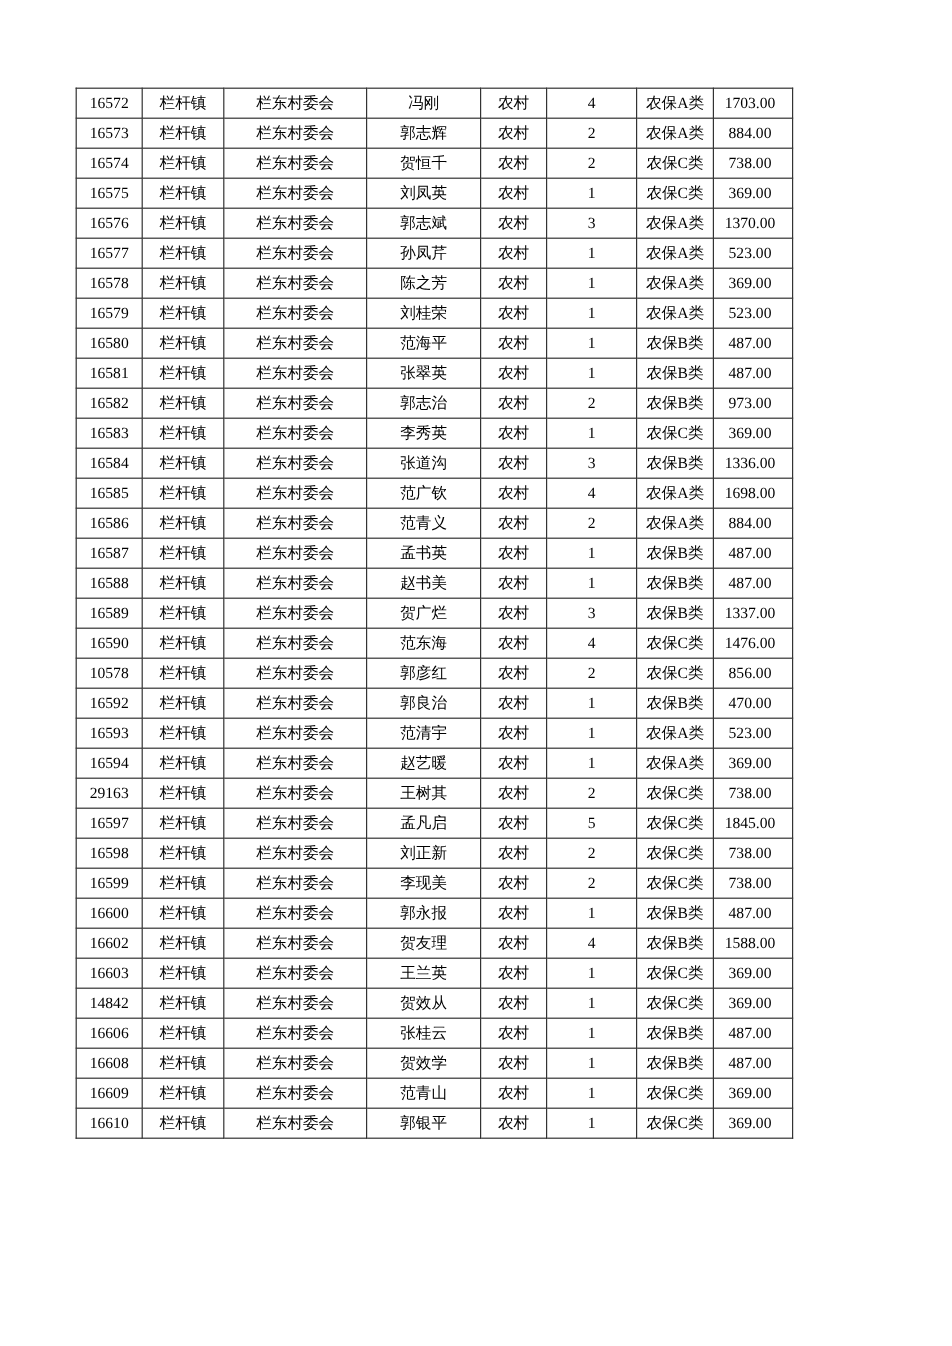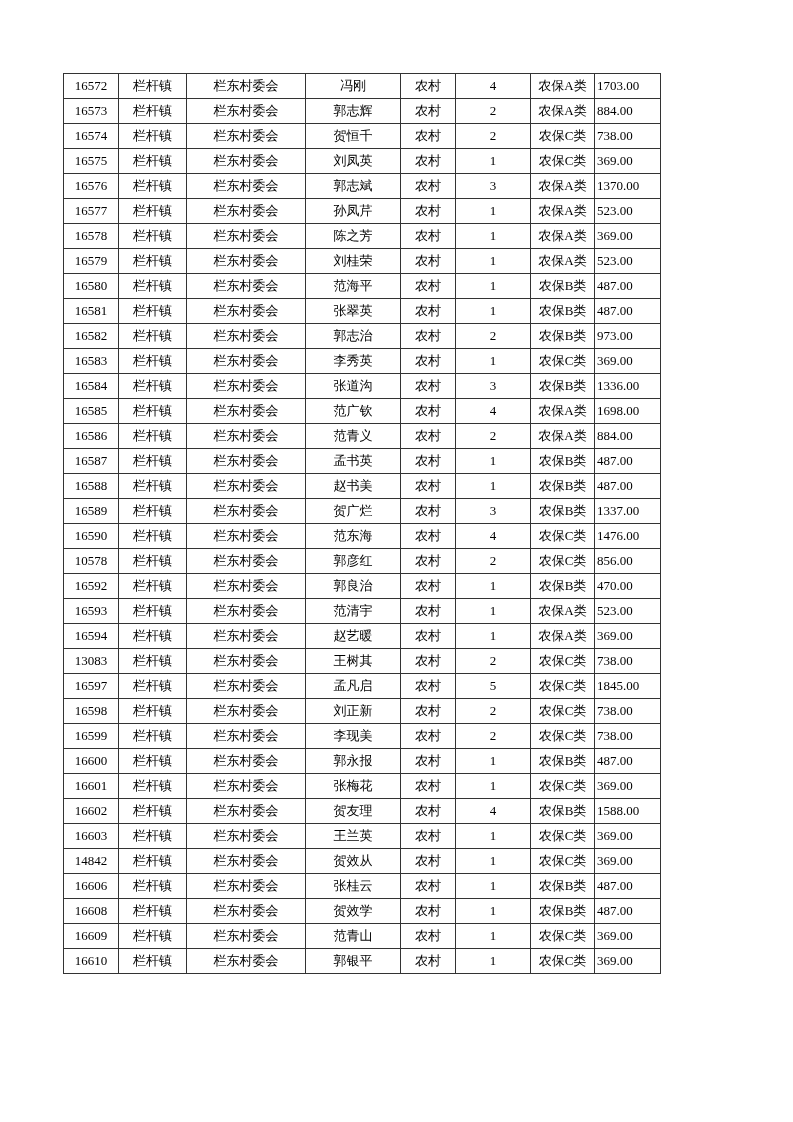--- a/index.html
+++ b/index.html
@@ -32,21 +32,21 @@
     border: 1px solid #333333;
     height: 24px;
     font-size: 13px;
     line-height: 24px;
     text-align: center;
     padding: 0 2px;
     white-space: nowrap;
     overflow: hidden;
   }
   table.roster td.amount {
-    text-align: left;
+    text-align: center;
     padding-right: 7px;
   }
   col.c-serial   { width: 55px; }
   col.c-town     { width: 68px; }
   col.c-village  { width: 119px; }
   col.c-name     { width: 95px; }
   col.c-restype  { width: 55px; }
   col.c-count    { width: 75px; }
   col.c-category { width: 64px; }
   col.c-amount   { width: 66px; }
@@ -291,21 +291,21 @@
           <td>16594</td>
           <td>栏杆镇</td>
           <td>栏东村委会</td>
           <td>赵艺暖</td>
           <td>农村</td>
           <td>1</td>
           <td>农保A类</td>
           <td class="amount">369.00</td>
         </tr>
         <tr>
-          <td>13083</td>
+          <td>29163</td>
           <td>栏杆镇</td>
           <td>栏东村委会</td>
           <td>王树其</td>
           <td>农村</td>
           <td>2</td>
           <td>农保C类</td>
           <td class="amount">738.00</td>
         </tr>
         <tr>
           <td>16597</td>
@@ -339,30 +339,20 @@
         </tr>
         <tr>
           <td>16600</td>
           <td>栏杆镇</td>
           <td>栏东村委会</td>
           <td>郭永报</td>
           <td>农村</td>
           <td>1</td>
           <td>农保B类</td>
           <td class="amount">487.00</td>
-        </tr>
-        <tr>
-          <td>16601</td>
-          <td>栏杆镇</td>
-          <td>栏东村委会</td>
-          <td>张梅花</td>
-          <td>农村</td>
-          <td>1</td>
-          <td>农保C类</td>
-          <td class="amount">369.00</td>
         </tr>
         <tr>
           <td>16602</td>
           <td>栏杆镇</td>
           <td>栏东村委会</td>
           <td>贺友理</td>
           <td>农村</td>
           <td>4</td>
           <td>农保B类</td>
           <td class="amount">1588.00</td>

